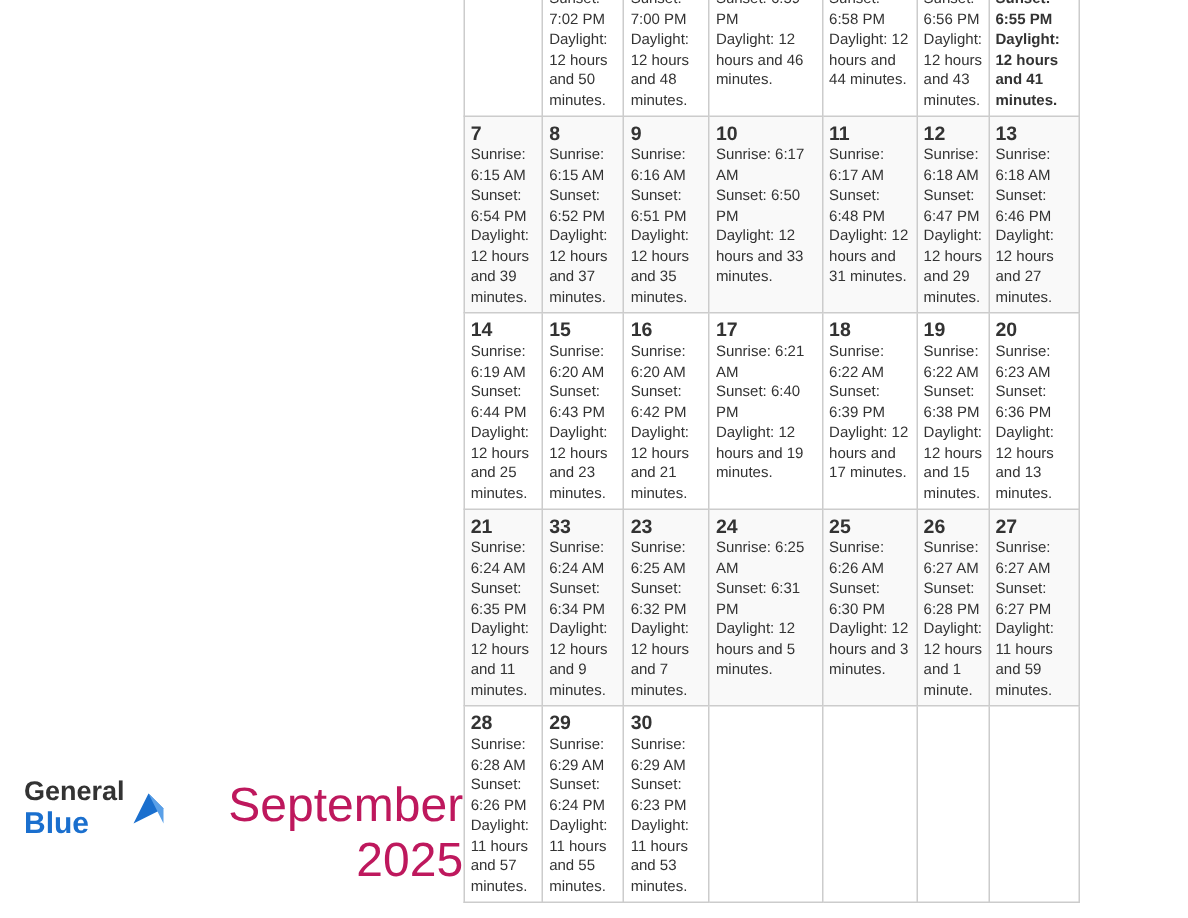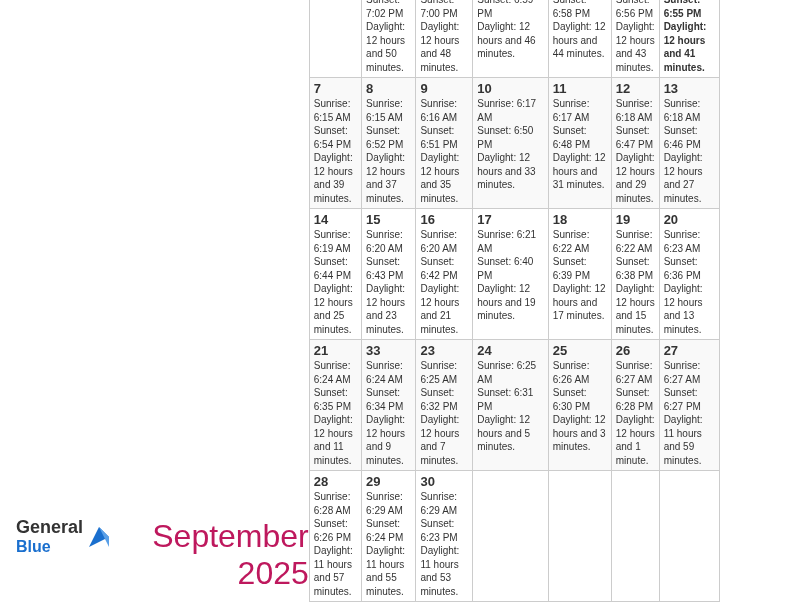--- a/index.html
+++ b/index.html
@@ -32,21 +32,21 @@
       display: flex;
       flex-direction: column;
       line-height: 1.1;
     }
     .logo-general {
       font-size: 18px;
       font-weight: bold;
       color: #333;
     }
     .logo-blue {
-      font-size: 16px;
+      font-size: 20px;
       font-weight: bold;
       color: #1a6fce;
     }
     .logo-icon {
       width: 28px;
       height: 28px;
       margin-left: 2px;
     }
     .title-block {
       text-align: right;

